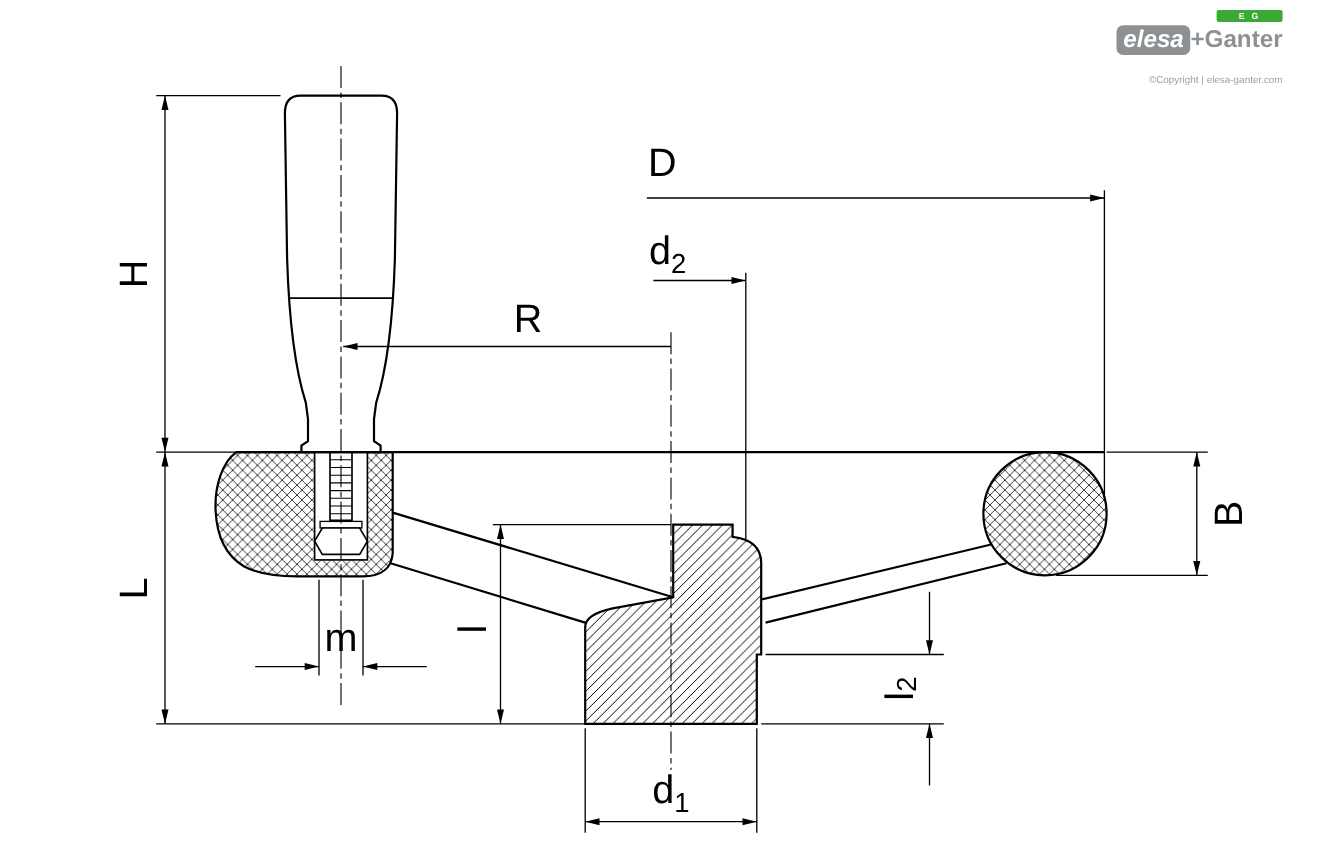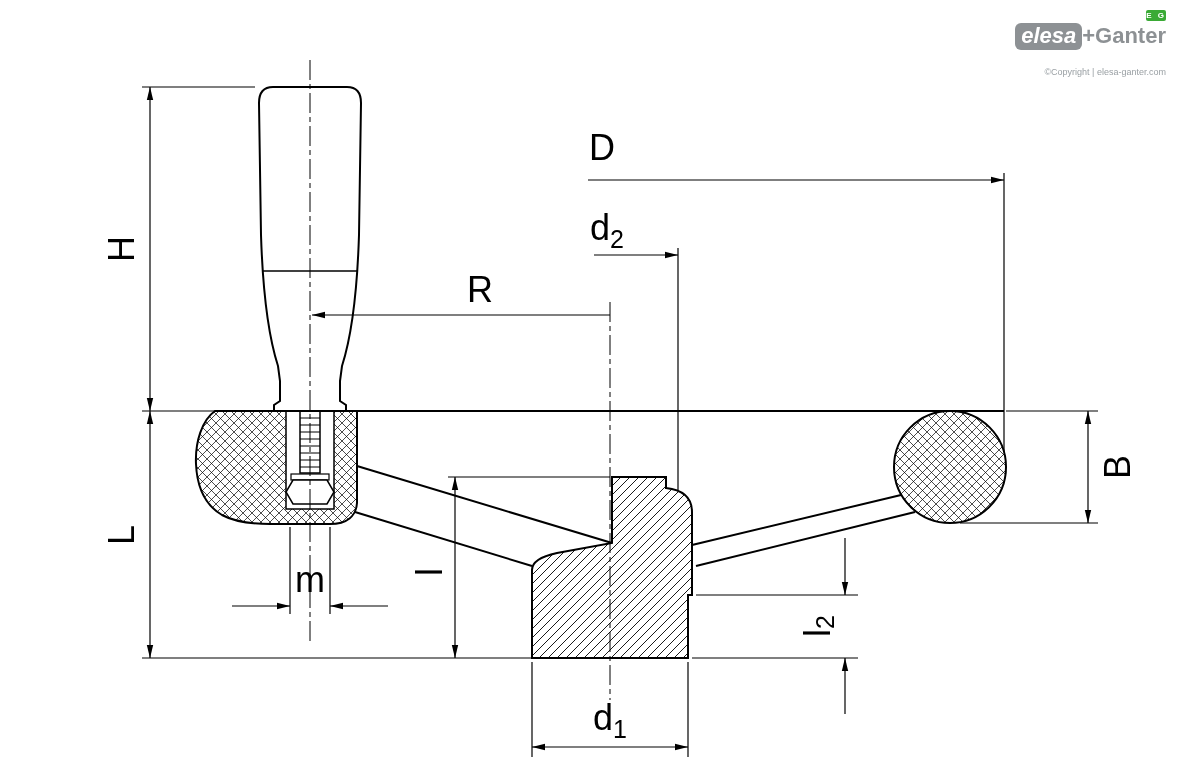--- a/index.html
+++ b/index.html
@@ -6,21 +6,21 @@
   #stage{position:relative;width:1200px;height:765px;background:#fff;overflow:hidden;
          font-family:"Liberation Sans",sans-serif;}
   svg{position:absolute;left:0;top:0;}
   .obj{stroke:#000;stroke-width:2;fill:none;}
   .thin{stroke:#000;stroke-width:1;fill:none;}
   .dim{stroke:#000;stroke-width:1.2;fill:none;}
   .dim-label{font-family:"Liberation Sans","DejaVu Sans",sans-serif;font-size:36px;fill:#000;}
   .arrow{fill:#000;stroke:none;}
   .logo-wrap{position:absolute;top:4px;right:34px;text-align:right;}
   .badge{display:inline-block;background:#3aaa35;color:#fff;font-size:8px;font-weight:bold;
-         padding:1px 0;border-radius:2px;letter-spacing:2px;}
+         padding:1px 20px;border-radius:2px;letter-spacing:2px;}
   .brand{margin-top:2px;font-size:22px;font-weight:bold;color:#8d9194;line-height:1.1;white-space:nowrap;text-align:right;}
   .brand .pill{background:#8d9194;color:#fff;padding:0 6px 2px;border-radius:6px;font-style:italic;}
   .copy{font-size:9px;color:#9aa0a4;margin-top:19px;}
 </style>
 </head>
 <body>
 
 <div id="stage">
 
 <svg width="1200" height="765" viewBox="0 0 1200 765">

